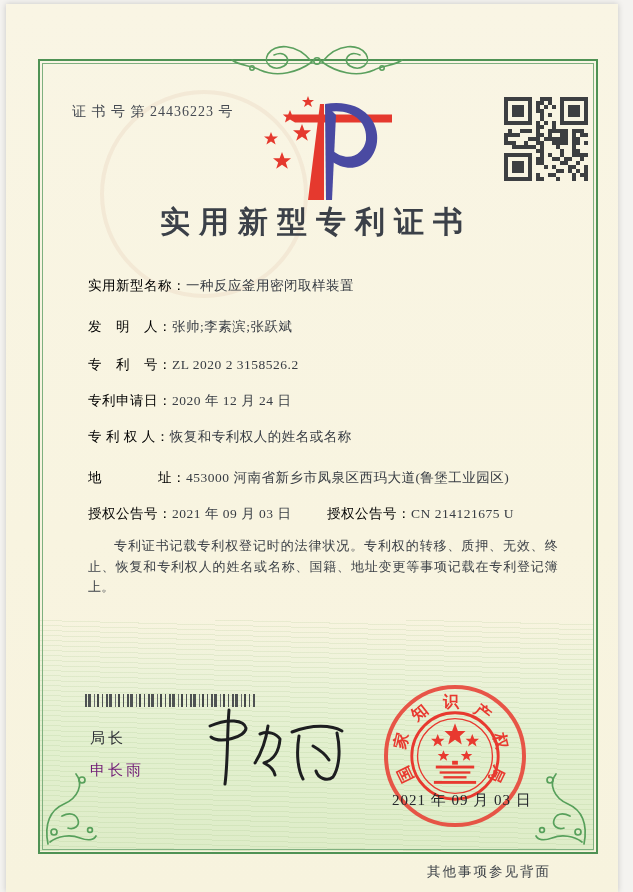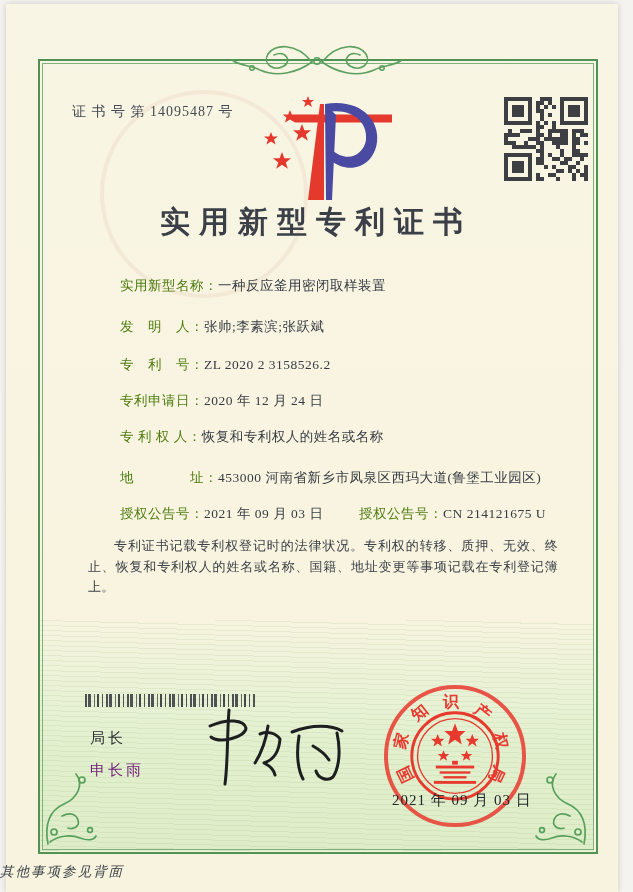--- a/index.html
+++ b/index.html
@@ -23,43 +23,43 @@
   .cert-no{position:absolute;left:72px;top:103px;z-index:3;font-size:14px;color:#454a52;letter-spacing:1px;}
   .logo{position:absolute;left:258px;top:90px;z-index:3;}
   .qr{position:absolute;left:504px;top:97px;width:84px;height:84px;z-index:3;}
   .qm{position:absolute;width:4px;height:4px;background:#3d3f42;}
   .title{position:absolute;left:38px;top:202px;width:556px;z-index:3;text-align:center;
         font-size:30px;font-weight:bold;color:#3b4048;letter-spacing:9px;
         font-family:"DejaVu Serif","Liberation Serif",serif;}
   .fields{position:absolute;left:88px;top:0;width:470px;z-index:3;}
   .frow{position:absolute;left:0;width:480px;font-size:13.5px;color:#373c43;
         letter-spacing:.5px;white-space:pre;}
-  .frow .lbl{color:#4d7c0f;margin-left:32px;}
+  .frow .lbl{color:#000000;}
   .fx2{position:absolute;left:239px;top:0;white-space:pre;}
   .paras{position:absolute;left:88px;top:536px;width:470px;z-index:3;}
   .paras p{margin:0 0 2px 0;font-size:13px;line-height:20.5px;color:#3c4147;
         text-align:justify;text-indent:2em;letter-spacing:.3px;}
   .barcode{position:absolute;left:85px;top:694px;width:170px;height:13px;z-index:3;opacity:.88;
         background:repeating-linear-gradient(90deg,#3a3d42 0 2px,rgba(0,0,0,0) 2px 3px,
         #3a3d42 3px 6px,rgba(0,0,0,0) 6px 9px,#55585c 9px 10px,rgba(0,0,0,0) 10px 12px,
         #2f3237 12px 14px,rgba(0,0,0,0) 14px 17px,#3a3d42 17px 18px,rgba(0,0,0,0) 18px 21px);}
   .signer-title{position:absolute;left:90px;top:729px;z-index:3;font-size:15px;color:#2c2f34;letter-spacing:3px;}
   .signer-name{position:absolute;left:90px;top:761px;z-index:3;font-size:15px;color:#701a75;letter-spacing:3px;}
   .signature{position:absolute;left:196px;top:700px;z-index:3;}
   .seal{position:absolute;left:384px;top:685px;width:134px;height:134px;z-index:4;
         border:4px solid rgba(232,57,47,.85);border-radius:50%;}
   .seal-arc span{position:absolute;font-size:16px;font-weight:bold;color:#e8392f;
         font-family:"Liberation Serif",serif;}
   .emblem{position:absolute;left:19px;top:19px;}
   .seal-date{position:absolute;left:392px;top:791px;width:130px;z-index:5;font-size:15px;
         color:#24272c;letter-spacing:1px;white-space:pre;}
   .page-ind{position:absolute;left:38px;top:828px;width:556px;z-index:3;text-align:center;
         font-size:12.5px;color:#3c4147;letter-spacing:1px;}
-  .back-note{position:absolute;left:0;top:863px;width:551px;z-index:3;text-align:left;
-        font-size:13.5px;color:#3c4147;letter-spacing:2px;font-style:italic;}
+  .back-note{position:absolute;left:0;top:863px;width:551px;z-index:3;text-align:right;
+        font-size:13.5px;color:#3c4147;letter-spacing:2px;}
   .flourish-top{position:absolute;left:226px;top:38px;z-index:3;}
   .flourish-bl{position:absolute;left:42px;top:770px;z-index:3;}
   .flourish-br{position:absolute;left:534px;top:770px;z-index:3;transform:scaleX(-1);}
 </style>
 </head>
 <body>
 
 <div class="scan">
   <div class="page"></div>
   <div class="watermark"></div>
@@ -92,21 +92,21 @@
     <g fill="none" stroke="#57a05b" stroke-width="1.7" stroke-linecap="round">
       <path d="M6,74 C2,54 8,40 22,34 C36,28 42,14 34,4"></path>
       <path d="M8,72 C16,66 28,64 38,68 C46,71 52,70 54,66"></path>
       <path d="M20,46 C28,42 34,44 36,50 C38,56 32,60 26,58"></path>
       <circle cx="40" cy="10" r="3"></circle>
         <circle cx="12" cy="62" r="3"></circle>
         <circle cx="48" cy="60" r="2.4"></circle>
     </g>
   </svg>
 
-  <div class="cert-no">证 书 号 第 14095487 号</div>
+  <div class="cert-no">证 书 号 第 24436223 号</div>
 
   <svg class="logo" width="134" height="118" viewBox="0 0 134 118">
     <g fill="#e5392e">
       <polygon points="50,6 51.5,10 56,10 52.5,12.8 54,17 50,14.4 46,17 47.5,12.8 44,10 48.5,10"></polygon>
       <polygon points="32,20 33.8,24.6 39,24.6 35962,27.6 37,32.4 32,29.4 27,32.4 28.4,27.6 24.8,24.6 30.2,24.6" transform="translate(0,0)"></polygon>
       <polygon points="44,34 46.4,40.2 53,40.2 47.8,44.4 49.8,50.8 44,46.8 38.2,50.8 40.2,44.4 35,40.2 41.6,40.2"></polygon>
       <polygon points="13,42 14.8,46.6 20,46.6 16,49.6 17.6,54.4 13,51.4 8.4,54.4 10,49.6 6,46.6 11.2,46.6"></polygon>
       <polygon points="24,62 26.4,68.2 33,68.2 27.8,72.4 29.8,78.8 24,74.8 18.2,78.8 20.2,72.4 15,68.2 21.6,68.2"></polygon>
       <polygon points="50,110 62,14 66,14 66,110"></polygon>
     </g>

